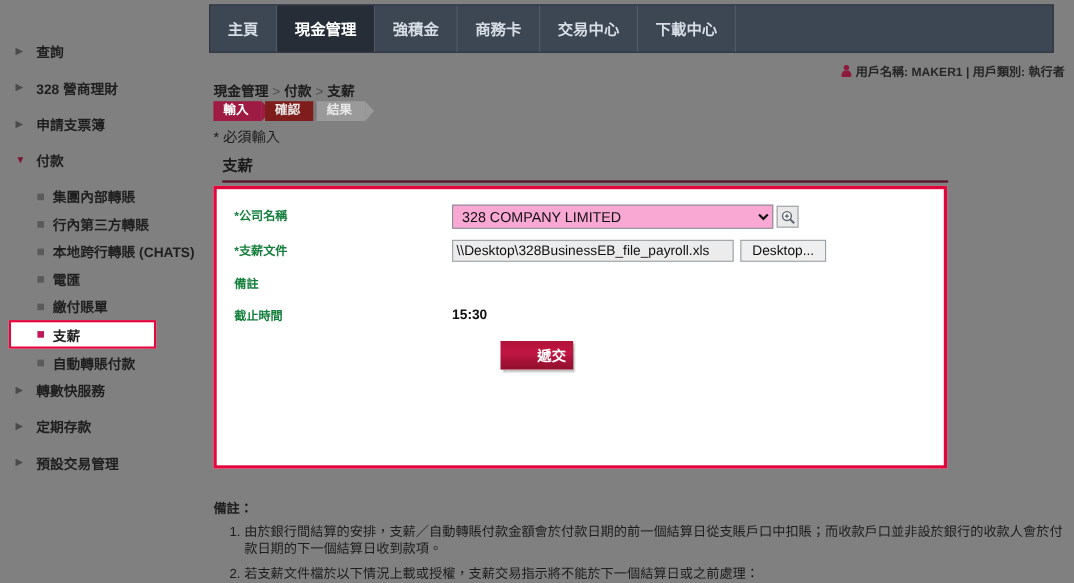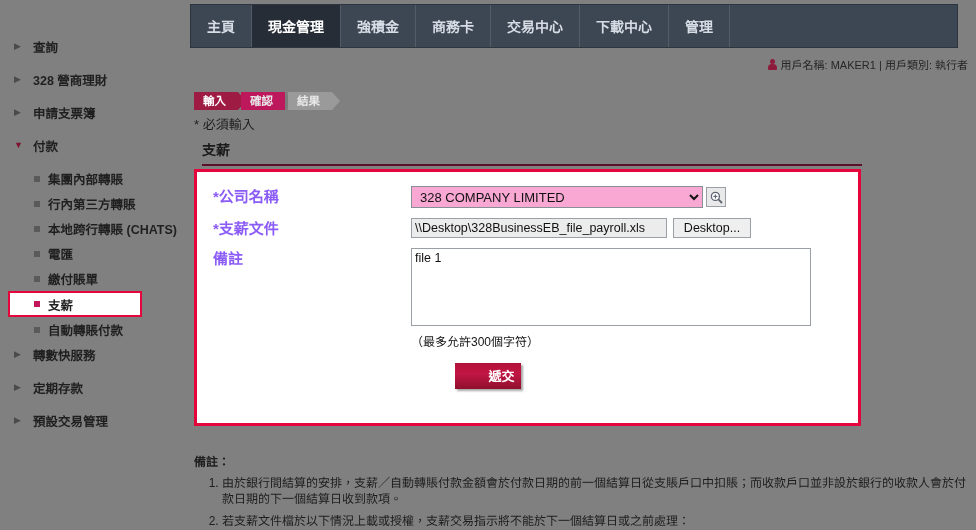--- a/index.html
+++ b/index.html
@@ -126,21 +126,21 @@
   .tab-filler {
     flex: 1 1 auto;
   }
 
   
   #userinfo {
     position: absolute;
     right: 8px;
     top: 56px;
     font-size: 11px;
-    font-weight: normal;
+    font-weight: bold;
     color: #262626;
     display: flex;
     align-items: center;
     gap: 4px;
   }
   .person-icon {
     display: inline-block;
     width: 9px;
     height: 11px;
     position: relative;
@@ -199,21 +199,21 @@
     position: absolute;
     right: -8px;
     top: 0;
     width: 0;
     height: 0;
     border-top: 9px solid transparent;
     border-bottom: 9px solid transparent;
     border-left: 8px solid #9e1b43;
   }
   .step.s1 { background: #9e1b43; }
-  .step.s2 { background: #be185d; color: #e8e8e8; }
+  .step.s2 { background: #7f1d1d; color: #e8e8e8; }
   .step.s2::after { border-left-color: #7b7b7b; }
   .step.s3 { background: #9a9a9a; color: #e8e8e8; }
   .step.s3::after { border-left-color: #9a9a9a; }
 
   
   #required-note {
     position: absolute;
     left: 4px;
     top: 114px;
     font-size: 13px;
@@ -247,23 +247,23 @@
   }
   .frow {
     display: flex;
     align-items: flex-start;
     margin-bottom: 10px;
     padding-left: 16px;
   }
   .flabel {
     width: 198px;
     flex: 0 0 198px;
-    font-size: 15px;
-    font-weight: bold;
-    color: #8b5cf6;
+    font-size: 11px;
+    font-weight: bold;
+    color: #15803d;
     line-height: 16px;
     padding-top: 3px;
   }
   .flabel .sub { display: block; font-weight: bold; }
   .fval { flex: 1 1 auto; }
 
   select.company-select {
     width: 292px;
     height: 22px;
     font-family: "Liberation Sans", sans-serif;
@@ -468,29 +468,31 @@
 
   <div id="main">
 
     <div id="topbar">
       <div class="tab">主頁</div>
       <div class="tab active">現金管理</div>
       <div class="tab">強積金</div>
       <div class="tab">商務卡</div>
       <div class="tab">交易中心</div>
       <div class="tab">下載中心</div>
-      <div class="tab">管理</div>
       <div class="tab-filler"></div>
     </div>
 
     <div id="userinfo">
       <span class="person-icon"></span>
       <span>用戶名稱: MAKER1 | 用戶類別: 執行者</span>
     </div>
 
+    <div id="breadcrumb">
+      <span>現金管理</span><span class="sep"> &gt; </span><span>付款</span><span class="sep"> &gt; </span><span>支薪</span>
+    </div>
 
     <div id="steps">
       <div class="step s1">輸入</div>
       <div class="step s2">確認</div>
       <div class="step s3">結果</div>
     </div>
 
     <div id="required-note">* 必須輸入</div>
 
     <div id="section-title">支薪</div>
@@ -517,26 +519,26 @@
         <div class="flabel">*支薪文件</div>
         <div class="fval">
           <span class="fileinput">\\Desktop\328BusinessEB_file_payroll.xls</span><span class="browse-btn">Desktop...</span>
         </div>
       </div>
 
       <div class="frow">
         <div class="flabel">
           <span>備註</span>
         </div>
-        <div class="fval">
-          <textarea class="remark-area" placeholder="" style="">file 1</textarea>
-          <div class="hint">（最多允許300個字符）</div>
-        </div>
       </div>
 
+      <div class="frow">
+        <div class="flabel">截止時間</div>
+        <div class="fval cutoff-val">15:30</div>
+      </div>
 
       <div id="submit-row">
         <button class="submit-btn">遞交</button>
       </div>
 
     </div>
 
     <div id="notes">
       <div class="notes-title">備註：</div>
       <ol>

